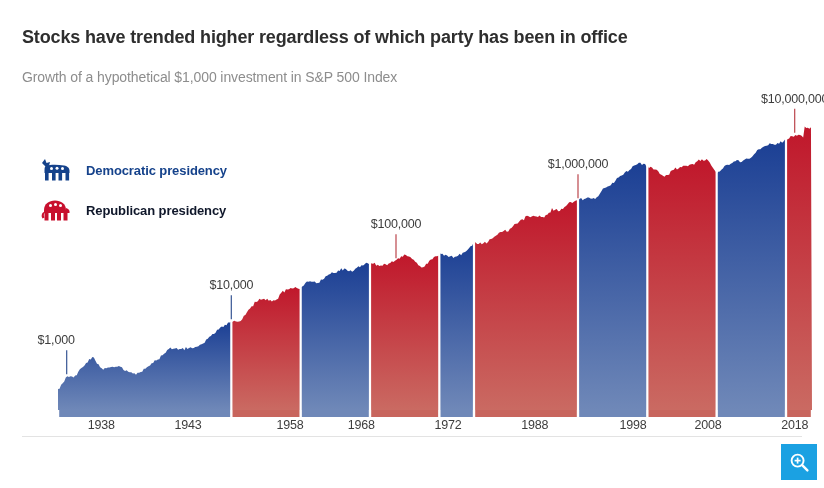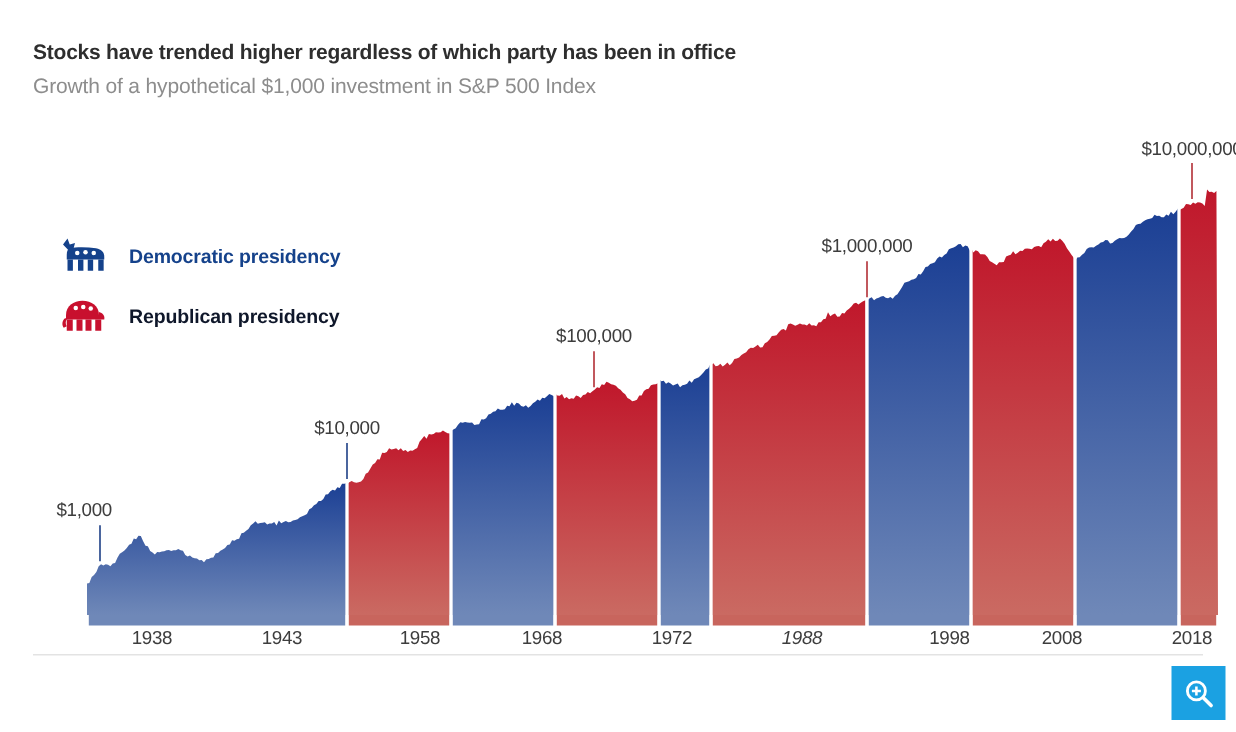--- a/index.html
+++ b/index.html
@@ -9,26 +9,26 @@
     font-family:"Liberation Sans", sans-serif;
     overflow:hidden;
     position:relative;
     color:#2b2b2b;
   }
   .page{position:absolute;inset:0;}
 
   
   .hdr{position:absolute;left:22px;top:26px;width:780px;}
   .hdr .title{
-    font-size:14px;font-weight:bold;color:#2e2e2e;
+    font-size:18px;font-weight:bold;color:#2e2e2e;
     letter-spacing:-0.15px;line-height:1.25;
   }
   .hdr .subtitle{
     font-size:14px;color:#8d8d8d;font-weight:normal;
-    margin-top:5px;line-height:1.25;letter-spacing:-0.1px;
+    margin-top:20px;line-height:1.25;letter-spacing:-0.1px;
   }
 
   
   .legend{position:absolute;left:38px;top:156px;}
   .legend-row{display:flex;align-items:center;height:28px;margin-bottom:12px;}
   .legend-mark{width:34px;height:26px;display:flex;align-items:center;justify-content:center;}
   .legend-label{font-size:13px;font-weight:bold;margin-left:14px;letter-spacing:-0.1px;}
   .legend-row.dem .legend-label{color:#15428b;}
   .legend-row.rep .legend-label{color:#0f172a;}
 
@@ -164,24 +164,24 @@
       <div class="callout" style="left: 66.6667px; top: 333.241px; transform: translateX(-100%) translateX(8px);">$1,000</div>
       <div class="callout" style="left: 231.333px; top: 278.356px; transform: translateX(-50%);">$10,000</div>
       <div class="callout" style="left: 396px; top: 217.129px; transform: translateX(-50%);">$100,000</div>
       <div class="callout" style="left: 578px; top: 157.153px; transform: translateX(-50%);">$1,000,000</div>
       <div class="callout" style="left: 794.667px; top: 91.6387px; transform: translateX(-50%);">$10,000,000</div>
     </div>
 
   <div class="xlabels" id="xlabels">
       <div class="xlabel" style="left: 101.333px;">1938</div>
       <div class="xlabel" style="left: 188px;">1943</div>
-      <div class="xlabel" style="left: 280px;">1958</div>
+      <div class="xlabel" style="left: 290px;">1958</div>
       <div class="xlabel" style="left: 361.333px;">1968</div>
       <div class="xlabel" style="left: 448px;">1972</div>
-      <div class="xlabel" style="left: 534.667px; font-style: italic;">1988</div>
+      <div class="xlabel" style="left: 534.667px;">1988</div>
       <div class="xlabel" style="left: 633px;">1998</div>
       <div class="xlabel" style="left: 708px;">2008</div>
       <div class="xlabel" style="left: 794.667px;">2018</div>
     </div>
 
   <div class="hairline"></div>
 
   <div class="footer">
   </div>
 

